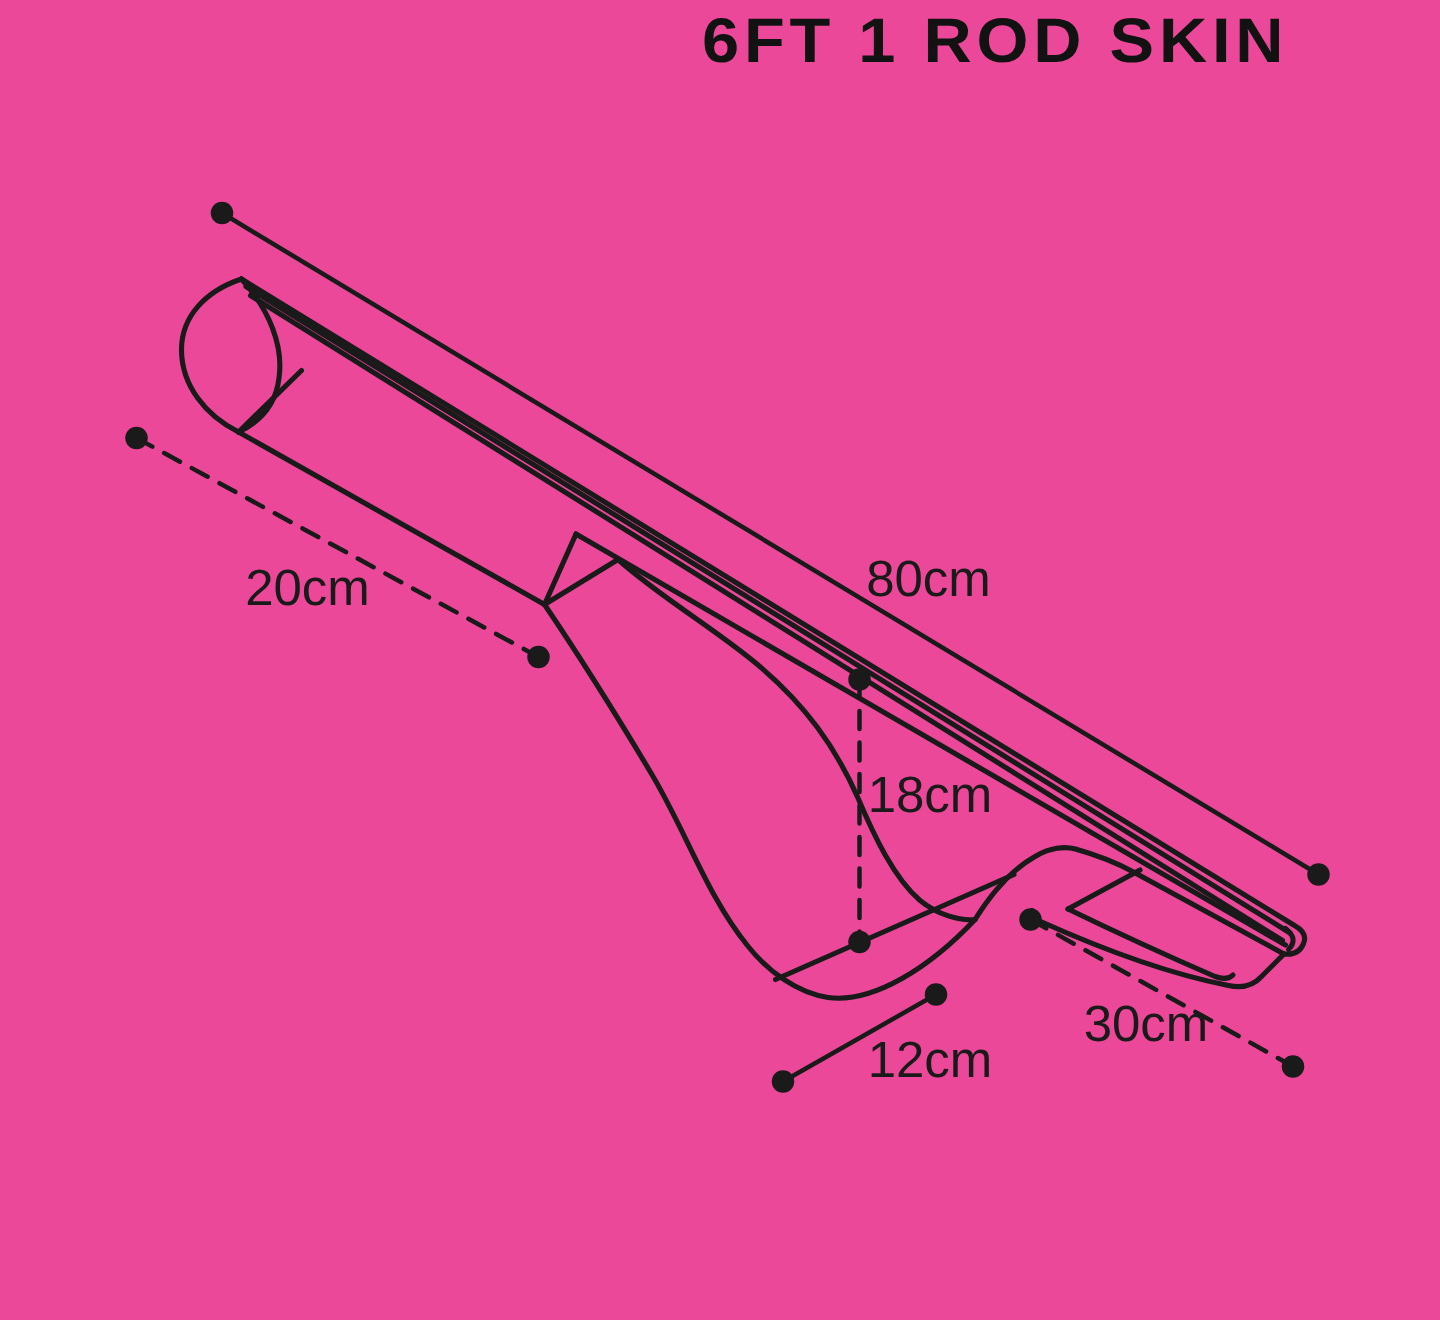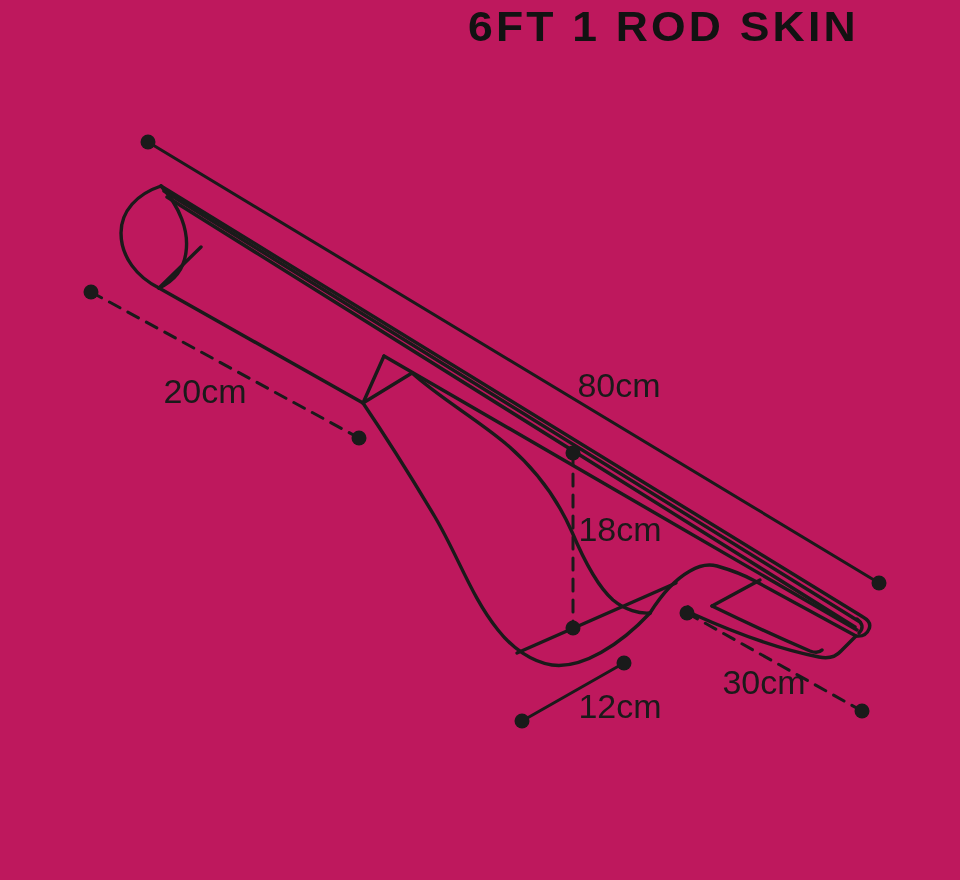--- a/index.html
+++ b/index.html
@@ -5,21 +5,21 @@
   html, body {
     margin: 0;
     padding: 0;
     background: #ffffff;
     font-family: "Liberation Sans", sans-serif;
   }
   .stage {
     position: relative;
     width: 960px;
     height: 880px;
-    background: #be185d;
+    background: #ec4899;
     overflow: hidden;
   }
   .page-title {
     position: absolute;
     left: 468px;
     top: 6px;
     font-size: 42px;
     line-height: 42px;
     font-weight: 900;
     letter-spacing: 3px;

